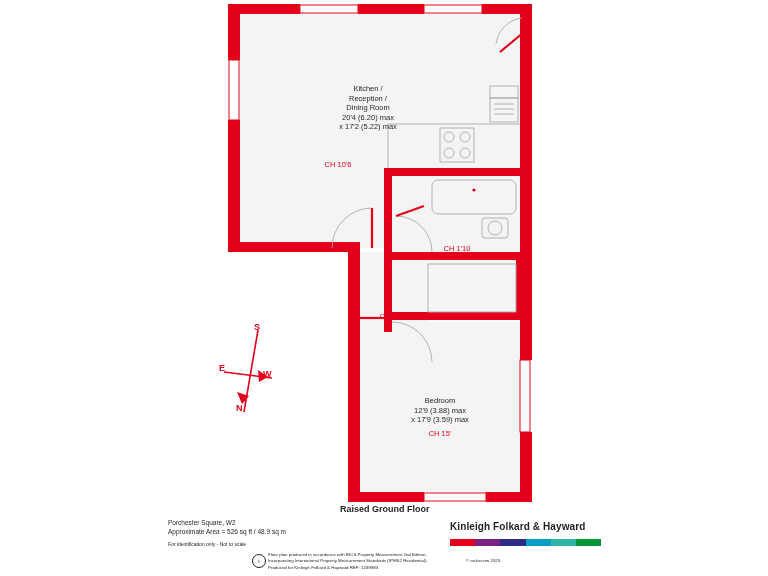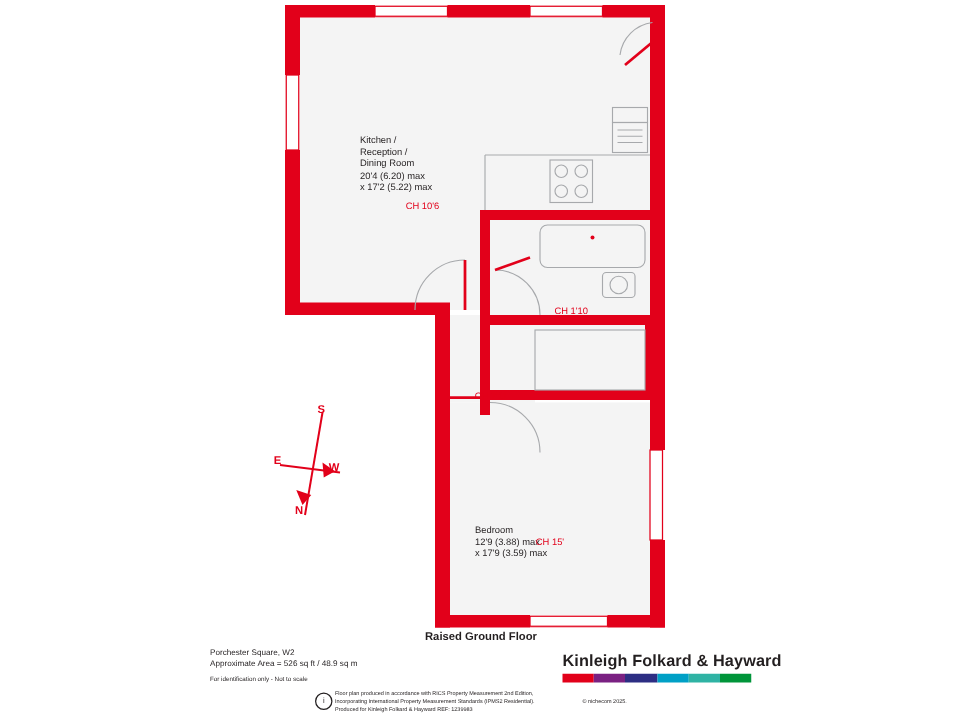--- a/index.html
+++ b/index.html
@@ -15,25 +15,25 @@
     color: #231f20;
     overflow: hidden;
   }
   #plan {
     position: absolute;
     left: 0; top: 0;
     width: 768px; height: 576px;
   }
   .room-label {
     position: absolute;
+    text-align: center;
     font-size: 7.5px;
     line-height: 9.5px;
     color: #231f20;
     white-space: pre;
-    margin-top: 23px;
   }
   .ch-label {
     position: absolute;
     text-align: center;
     font-size: 7.5px;
     line-height: 9.5px;
     color: #e2001a;
     white-space: pre;
   }
   .floor-title {
@@ -99,21 +99,21 @@
     position: absolute;
     left: 466px;
     top: 558px;
     font-size: 4.4px;
     color: #231f20;
   }
   .brand {
     position: absolute;
     left: 450px;
     top: 521px;
-    font-size: 13px;
+    font-size: 10px;
     font-weight: bold;
     color: #231f20;
     letter-spacing: 0.1px;
   }
   .brand-bars {
     position: absolute;
     left: 450px;
     top: 539px;
     width: 151px;
     height: 7px;

